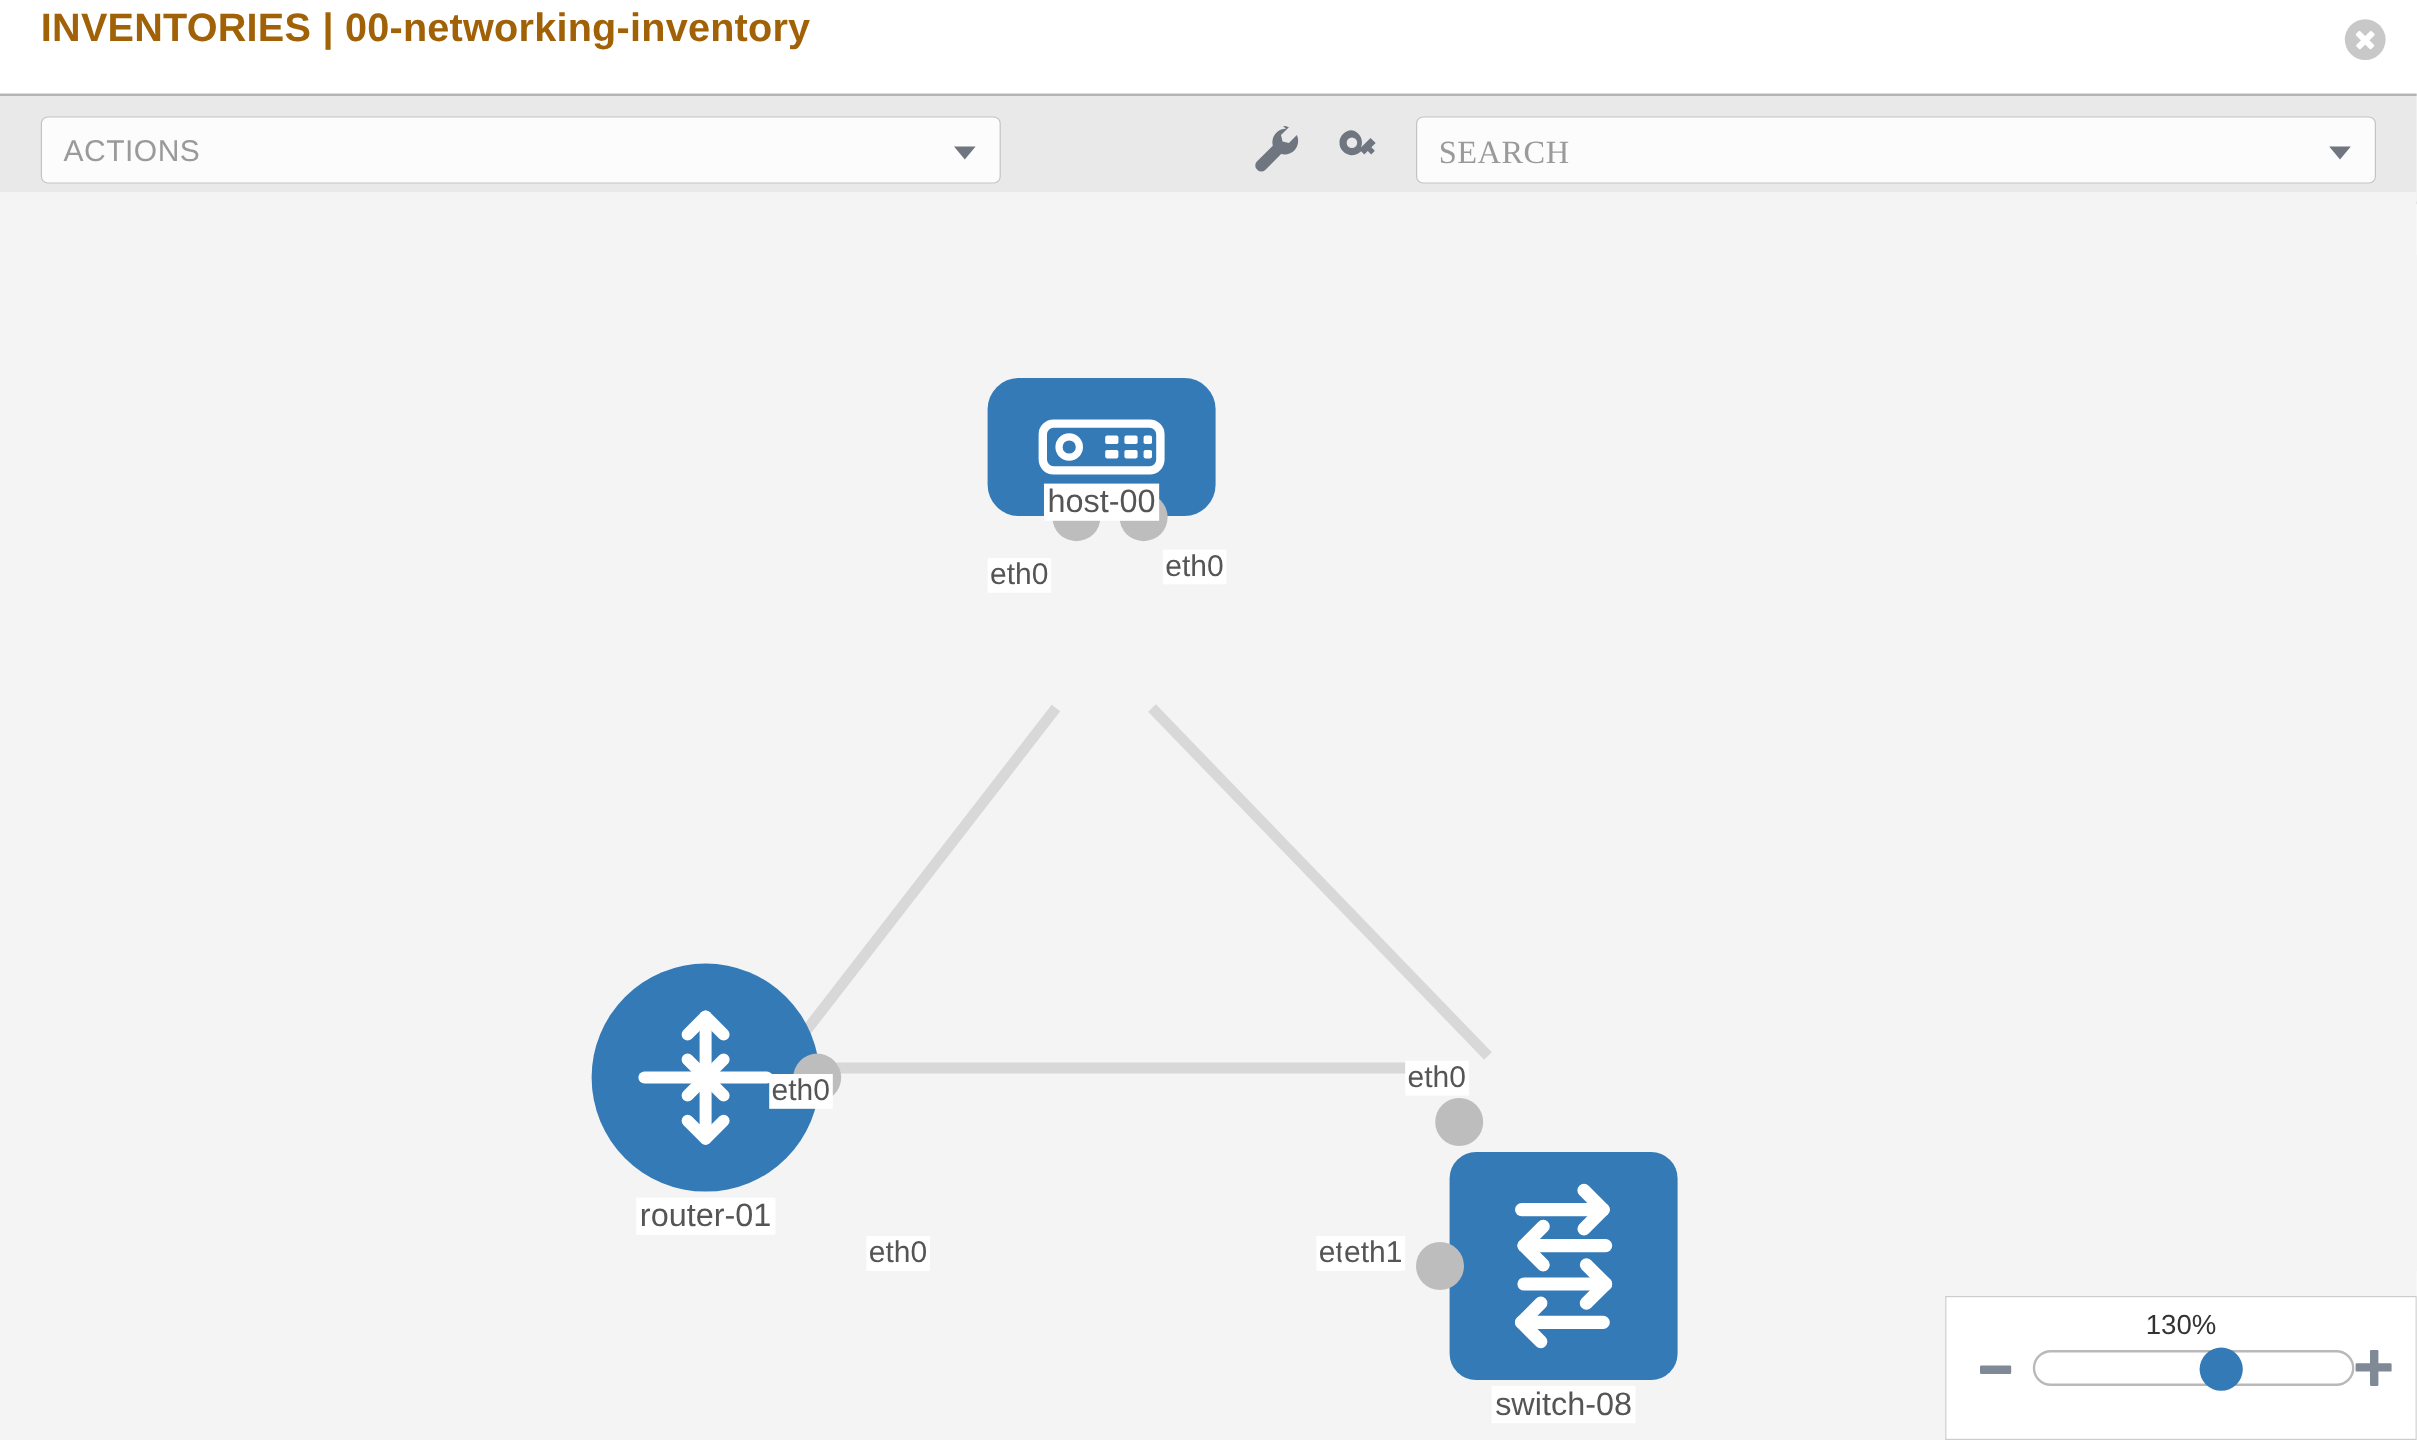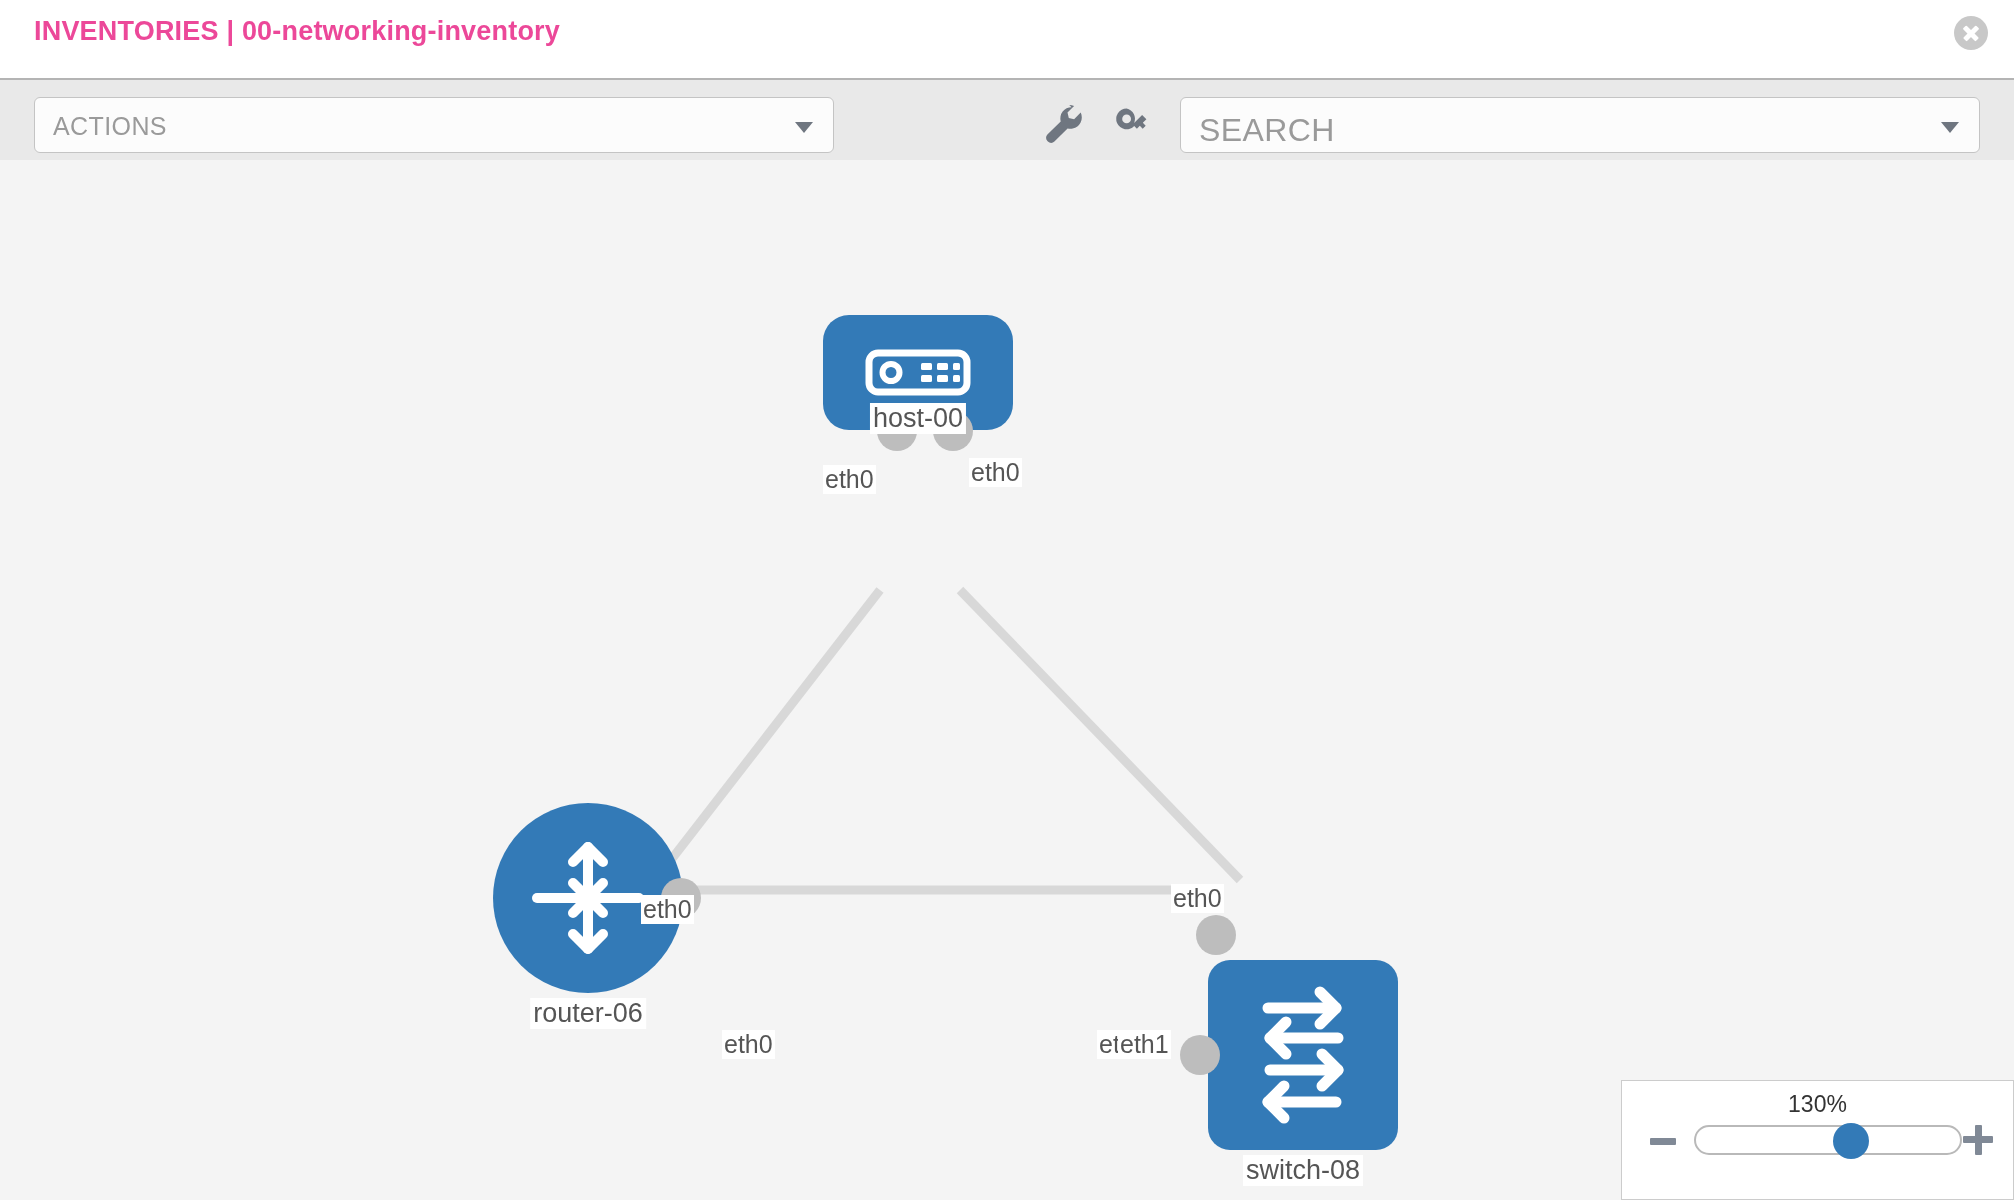--- a/index.html
+++ b/index.html
@@ -25,24 +25,24 @@
     position: absolute;
     left: 0; top: 0;
     width: 2014px;
     height: 68px;
     background: #ffffff;
     box-sizing: border-box;
   }
   .header-title {
     position: absolute;
     left: 34px;
-    top: 16px;
-    font-size: 27px;
+    top: 4px;
+    font-size: 33px;
     font-weight: bold;
-    color: #ec4899;
+    color: #a16207;
     letter-spacing: 0.2px;
     white-space: nowrap;
   }
   .close-btn {
     position: absolute;
     right: 26px;
     top: 16px;
     width: 34px;
     height: 34px;
     border-radius: 50%;
@@ -124,23 +124,24 @@
     background: #fcfcfc;
     border: 1px solid #c4c4c4;
     border-radius: 6px;
     box-sizing: border-box;
     cursor: text;
   }
   .search-box .label {
     position: absolute;
     left: 18px;
     top: 14px;
-    font-size: 32px;
+    font-size: 27px;
     color: #9a9a9a;
     letter-spacing: 0.4px;
+    font-family: Liberation Serif, serif;
   }
 
   
   .canvas {
     position: absolute;
     left: 0; top: 160px;
     width: 2014px;
     height: 1040px;
     background: #f4f4f4;
     overflow: hidden;
@@ -353,21 +354,21 @@
 
             <line x1="44" y1="95" x2="95" y2="95"></line>
             <polyline points="80,80 95,95 80,110"></polyline>
 
             <line x1="146" y1="95" x2="95" y2="95"></line>
             <polyline points="110,80 95,95 110,110"></polyline>
           </g>
         </svg>
       </div>
       <div class="endpoint" style="left:168px; top:75px;"></div>
-      <div class="node-label" style="top:195px;">router-06</div>
+      <div class="node-label" style="top:195px;">router-01</div>
     </div>
 
     <div class="edge-label" style="left:641px; top:735px;">eth0</div>
     <div class="edge-label" style="left:722px; top:870px;">eth0</div>
 
     <div class="node" style="left:1208px; top:800px; width:190px; height:190px;">
       <div class="node-shape shape-sqr" style="width:190px; height:190px;">
         <svg width="190" height="190" viewBox="0 0 190 190" aria-hidden="true">
           <g stroke="#ffffff" stroke-width="11" stroke-linecap="round" stroke-linejoin="round" fill="none">
 

